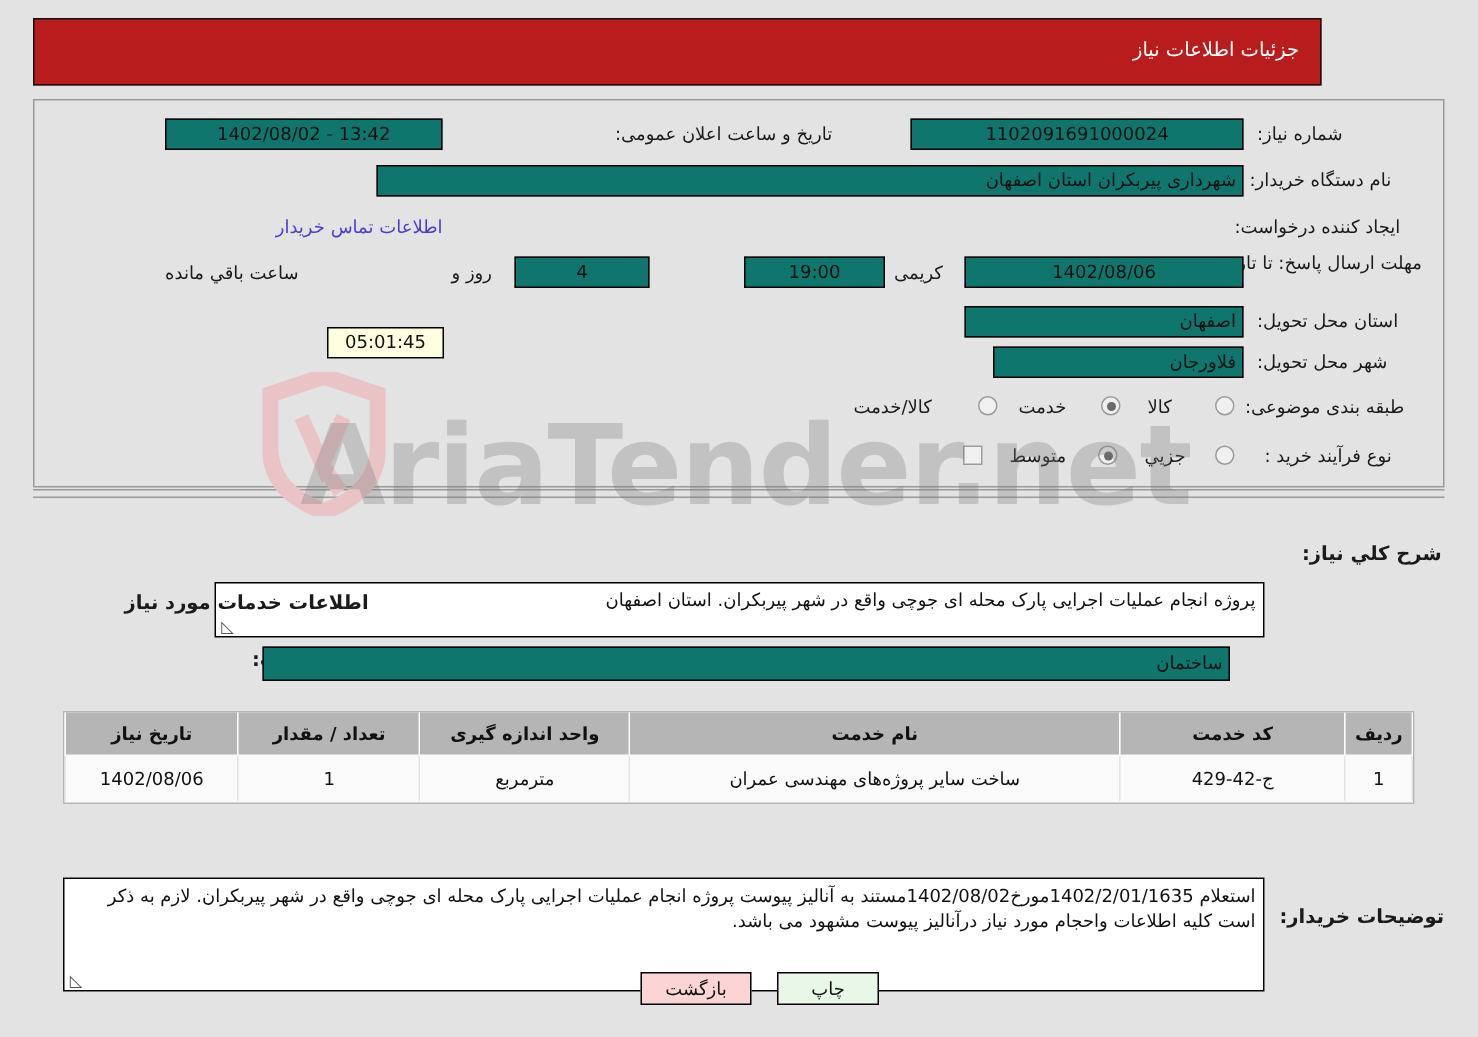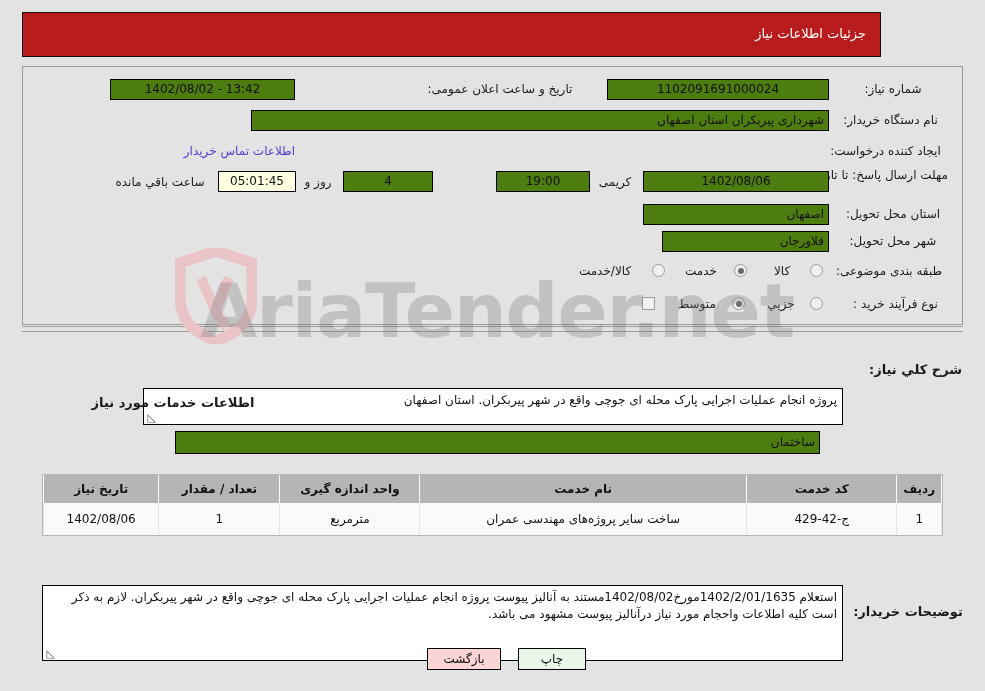--- a/index.html
+++ b/index.html
@@ -73,47 +73,48 @@
     position: absolute;
     left: 22px;
     width: 941px;
     height: 0;
     border-top: 1px solid #9a9a9a;
   }
 
   
   .lbl {
     position: absolute;
-    text-align: center;
+    text-align: left;
     font-size: 12px;
     color: #1a1a1a;
     white-space: nowrap;
     line-height: 15px;
   }
   .lbl-b { font-weight: bold; }
 
   
   .inp {
     position: absolute;
-    background: #4d7c0f;
+    background: #0f766e;
     border: 1px solid #000000;
     box-sizing: border-box;
     font-size: 12px;
     color: #111;
     font-family: "DejaVu Sans", "Liberation Sans", sans-serif;
     line-height: 18px;
     padding: 0 4px;
     text-align: center;
     white-space: nowrap;
     overflow: hidden;
   }
   .inp.rtl-start { text-align: right; }
   .inp.ltr { direction: ltr; }
   .inp.timer {
     background: #feffe0;
+    margin-top: 47px;
   }
 
   .link {
     position: absolute;
     color: #4b3ccf;
     font-size: 12px;
     cursor: pointer;
     white-space: nowrap;
   }
 

